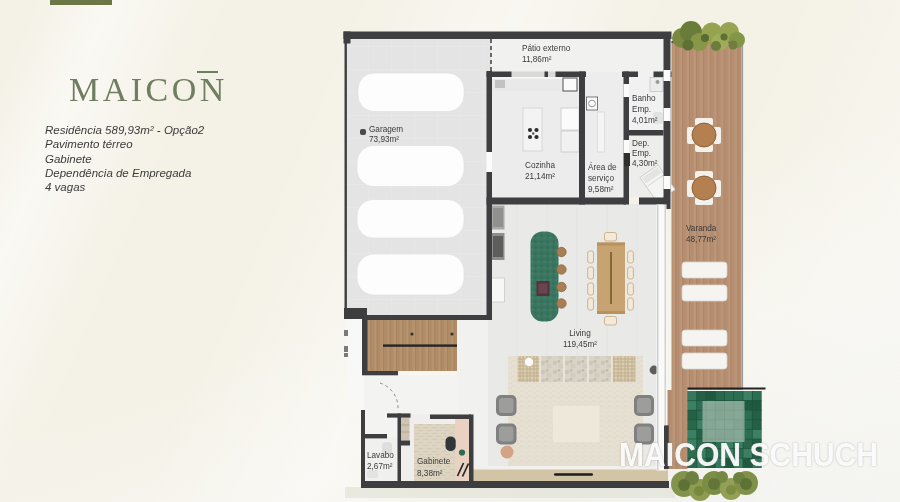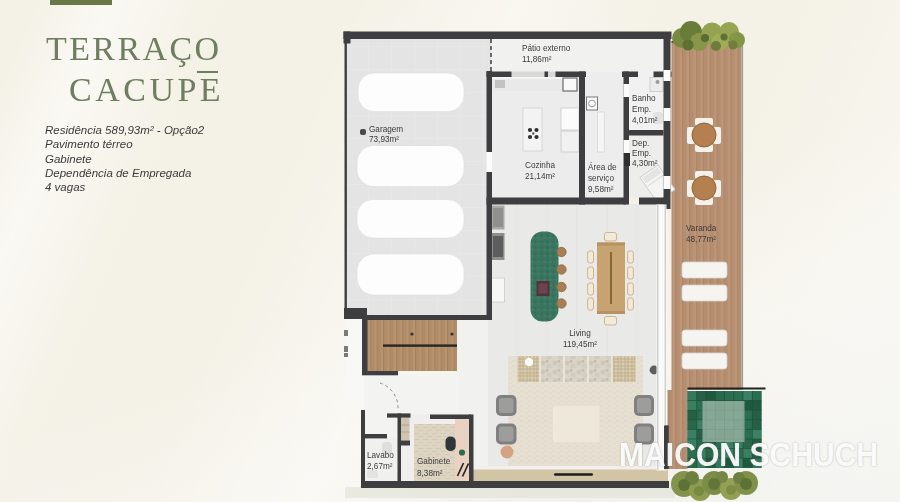--- a/index.html
+++ b/index.html
@@ -23,23 +23,22 @@
     color:rgba(255,255,255,.93);letter-spacing:0.3px;text-shadow:0 0 2px rgba(120,120,120,.45);}
 </style>
 </head>
 <body>
 <div class="page">
 
   <div class="streaks"></div>
 
   <div class="brand-rect"></div>
 
-  <div class="t1 title">TERRAÇO</div>
-
-  <div class="t2 title">CACUPE</div>
+
+  <div class="t2 title">MAICON</div>
 
   <div style="position:absolute;left:197px;top:70.5px;width:21px;height:2.6px;background:#6f7e60;"></div>
 
   <div class="details">
     Residência 589,93m² - Opção2<br>
     Pavimento térreo<br>
     Gabinete<br>
     Dependência de Empregada<br>
     4 vagas
   </div>

